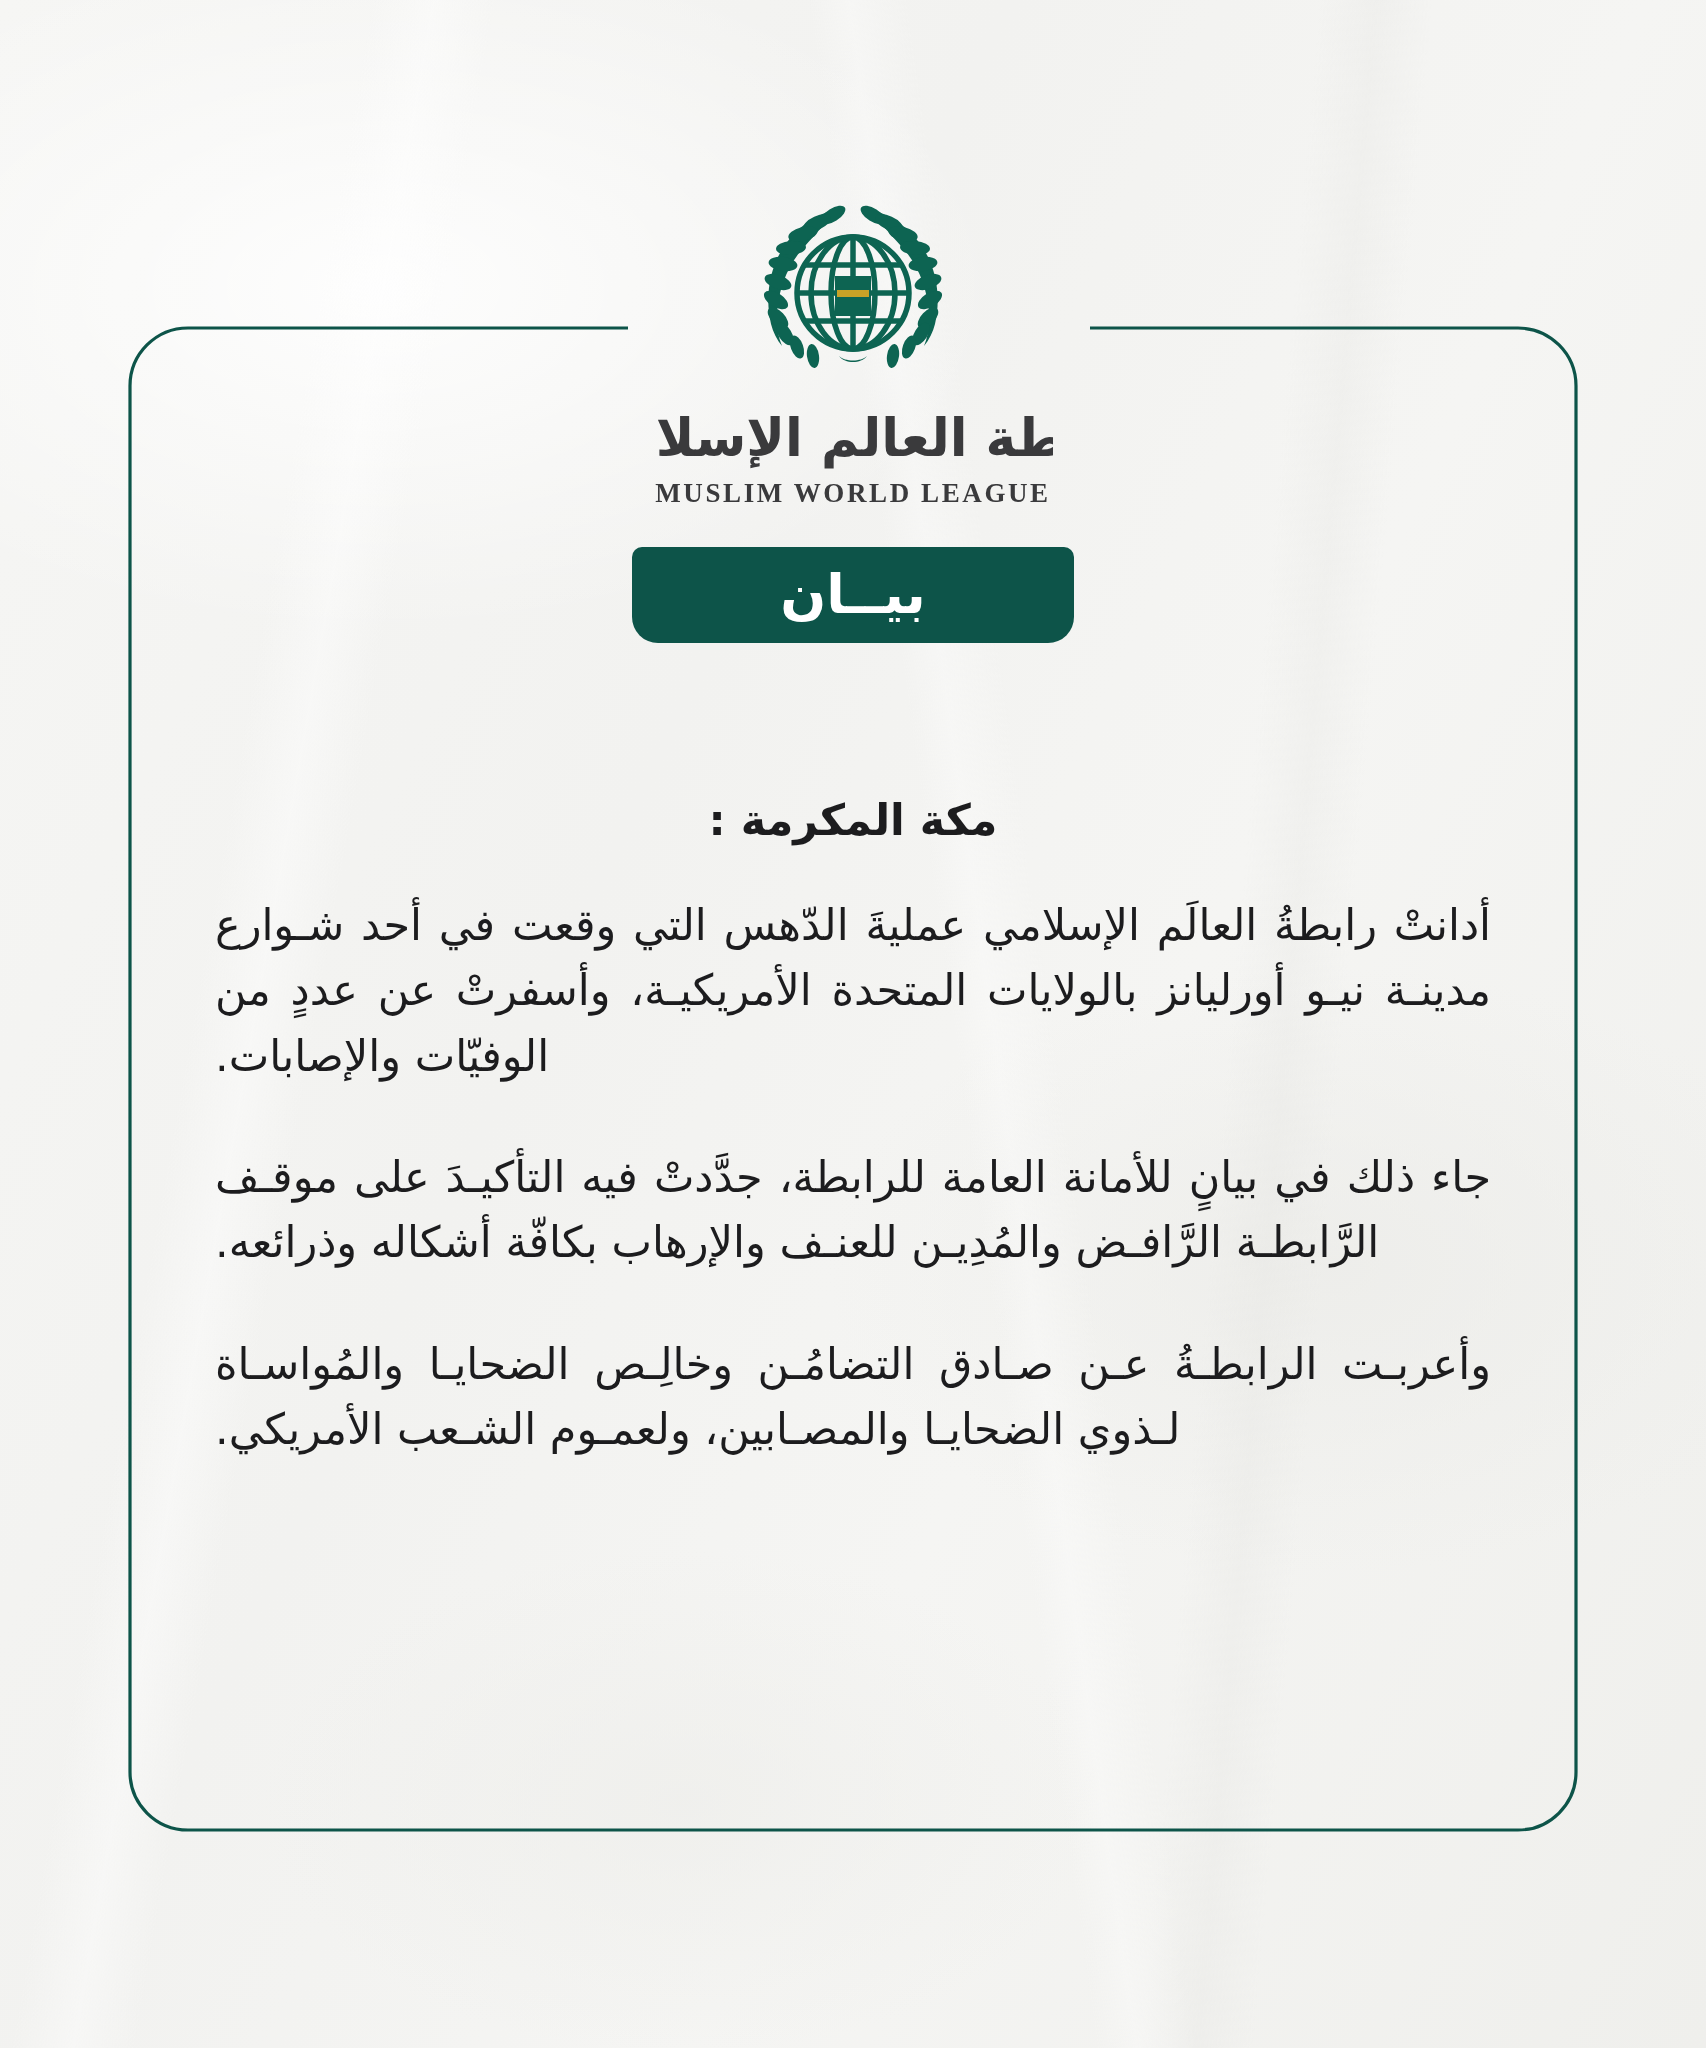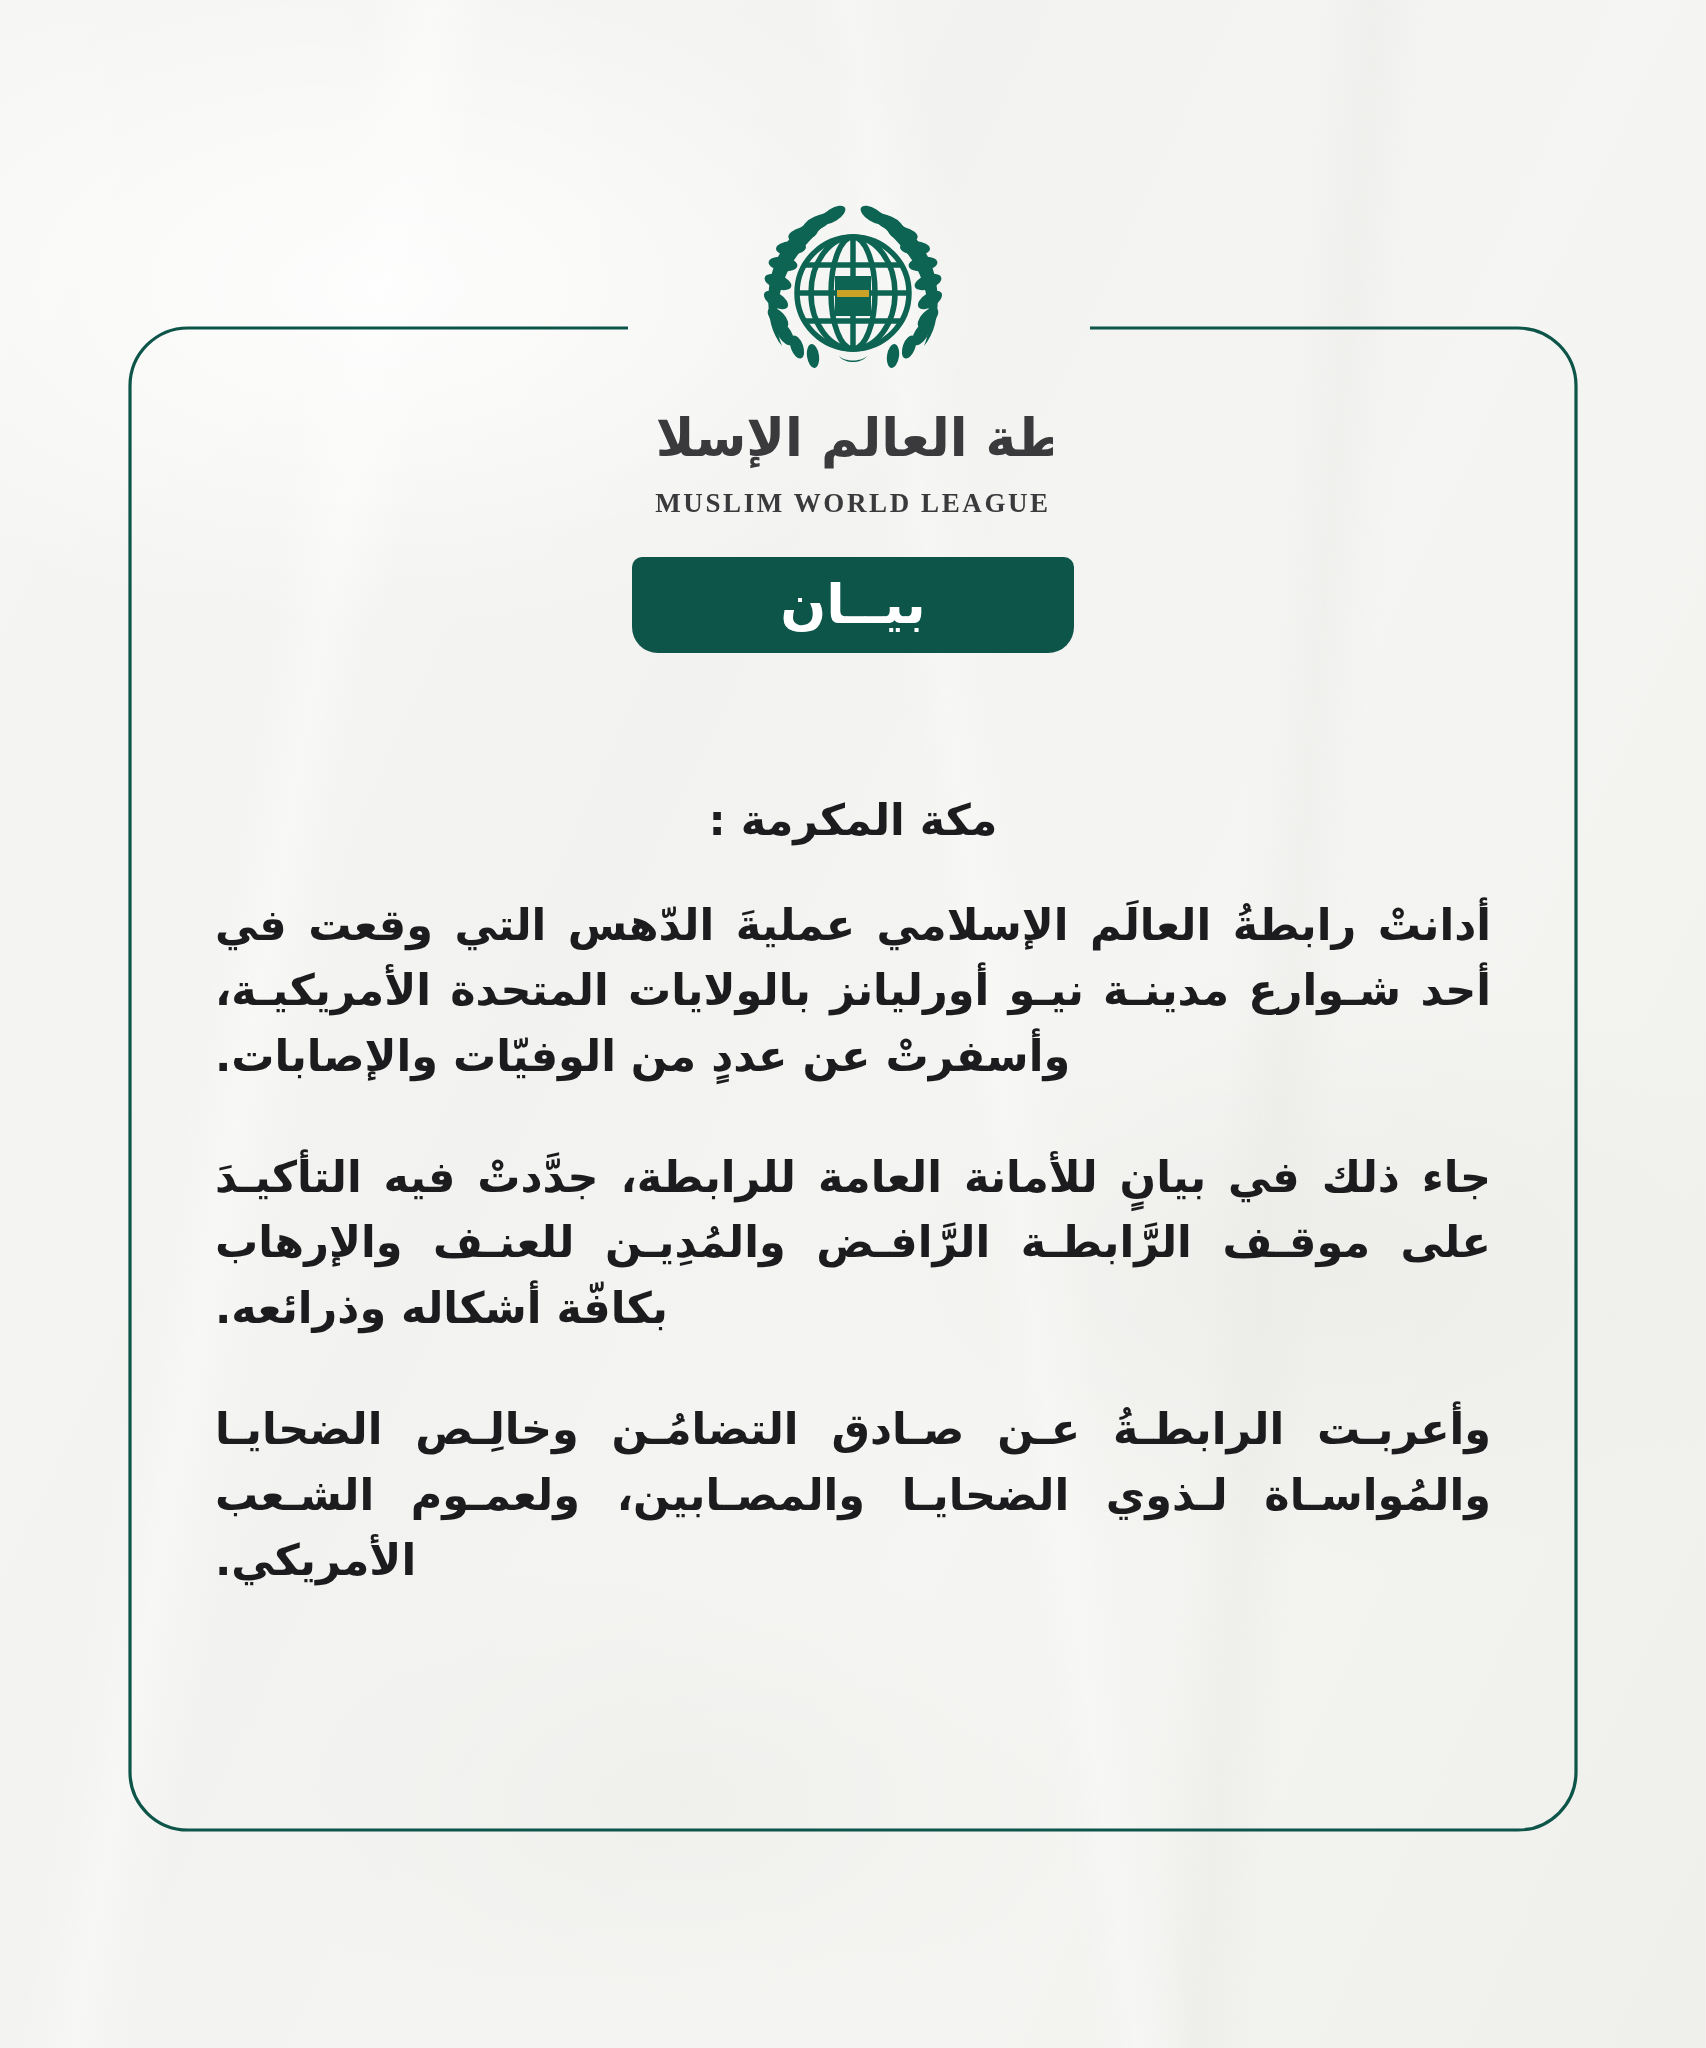--- a/index.html
+++ b/index.html
@@ -68,21 +68,20 @@
     height: 178px;
     display: block;
   }
   .wordmark-ar {
     margin-top: 26px;
     width: 400px;
     height: 84px;
     display: block;
   }
   .wordmark-en {
-    margin-top: 10px;
     font-family: "Liberation Serif", "DejaVu Serif", serif;
     font-weight: bold;
     font-size: 27px;
     letter-spacing: 2.6px;
     color: #3a3a3c;
     white-space: nowrap;
   }
   .badge {
     margin-top: 38px;
     width: 442px;
@@ -113,21 +112,21 @@
   }
   .dateline {
     font-size: 43px;
     font-weight: bold;
     text-align: center;
     margin: 0 0 48px 0;
     font-family: "DejaVu Sans", "Liberation Sans", sans-serif;
   }
   .para {
     font-size: 43px;
-    font-weight: bold;
+    font-weight: normal;
     line-height: 1.52;
     margin: 0 0 56px 0;
     text-align: justify;
     text-align-last: left;
     font-family: "DejaVu Sans", "Liberation Sans", sans-serif;
   }
   .para:last-child { margin-bottom: 0; }
 </style>
 </head>
 <body>

